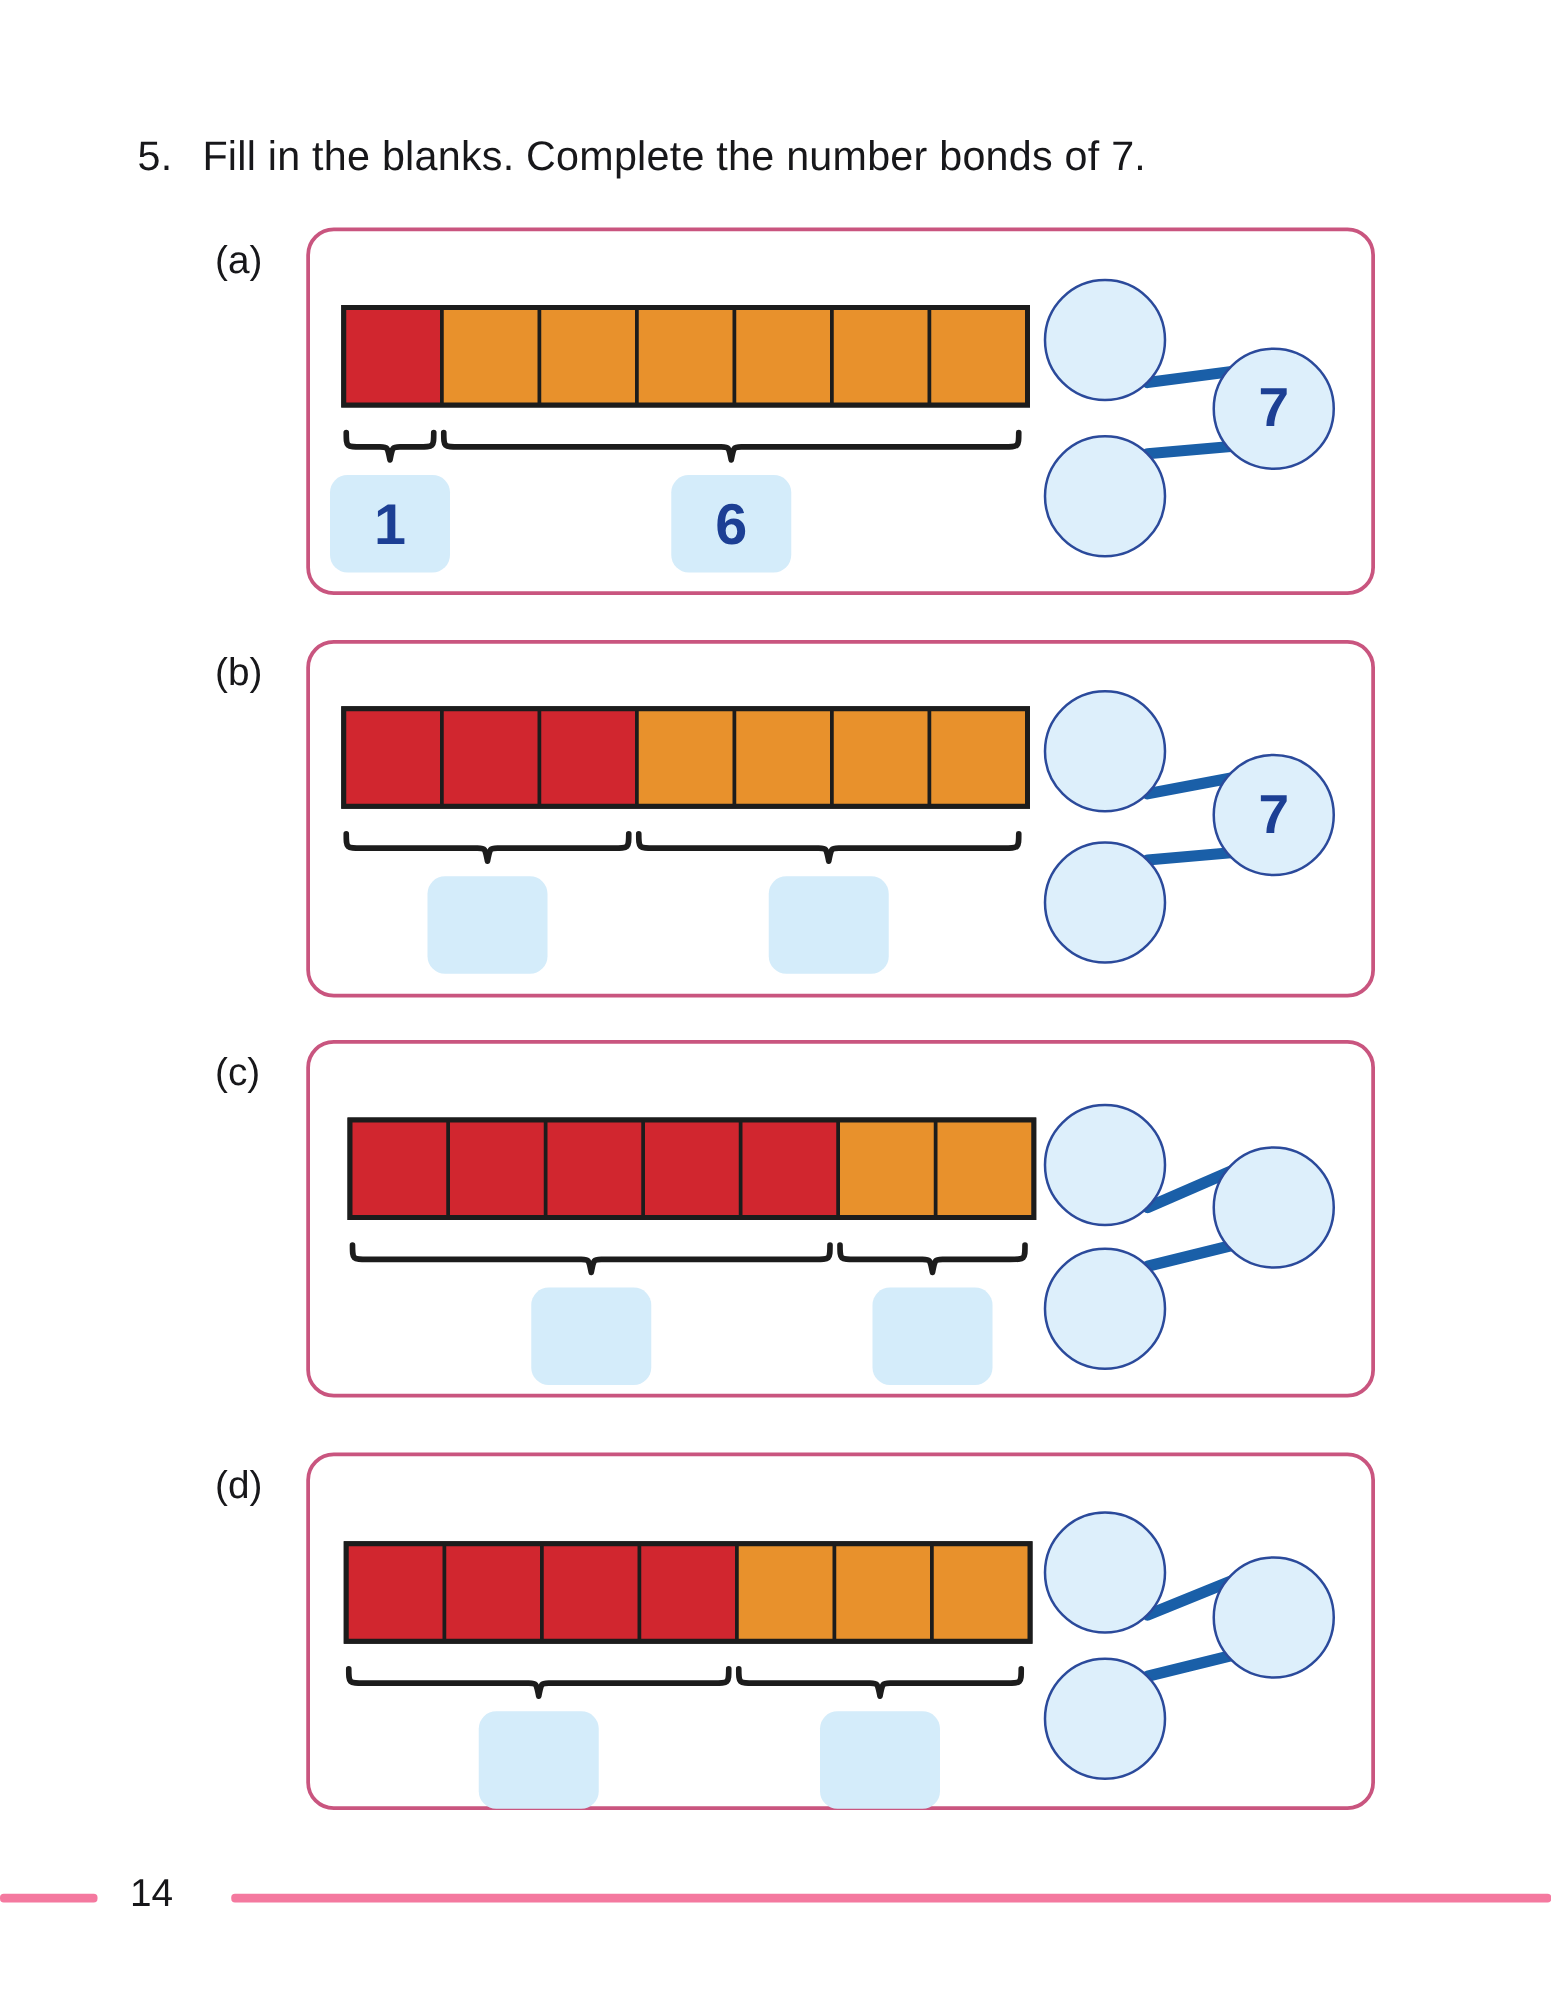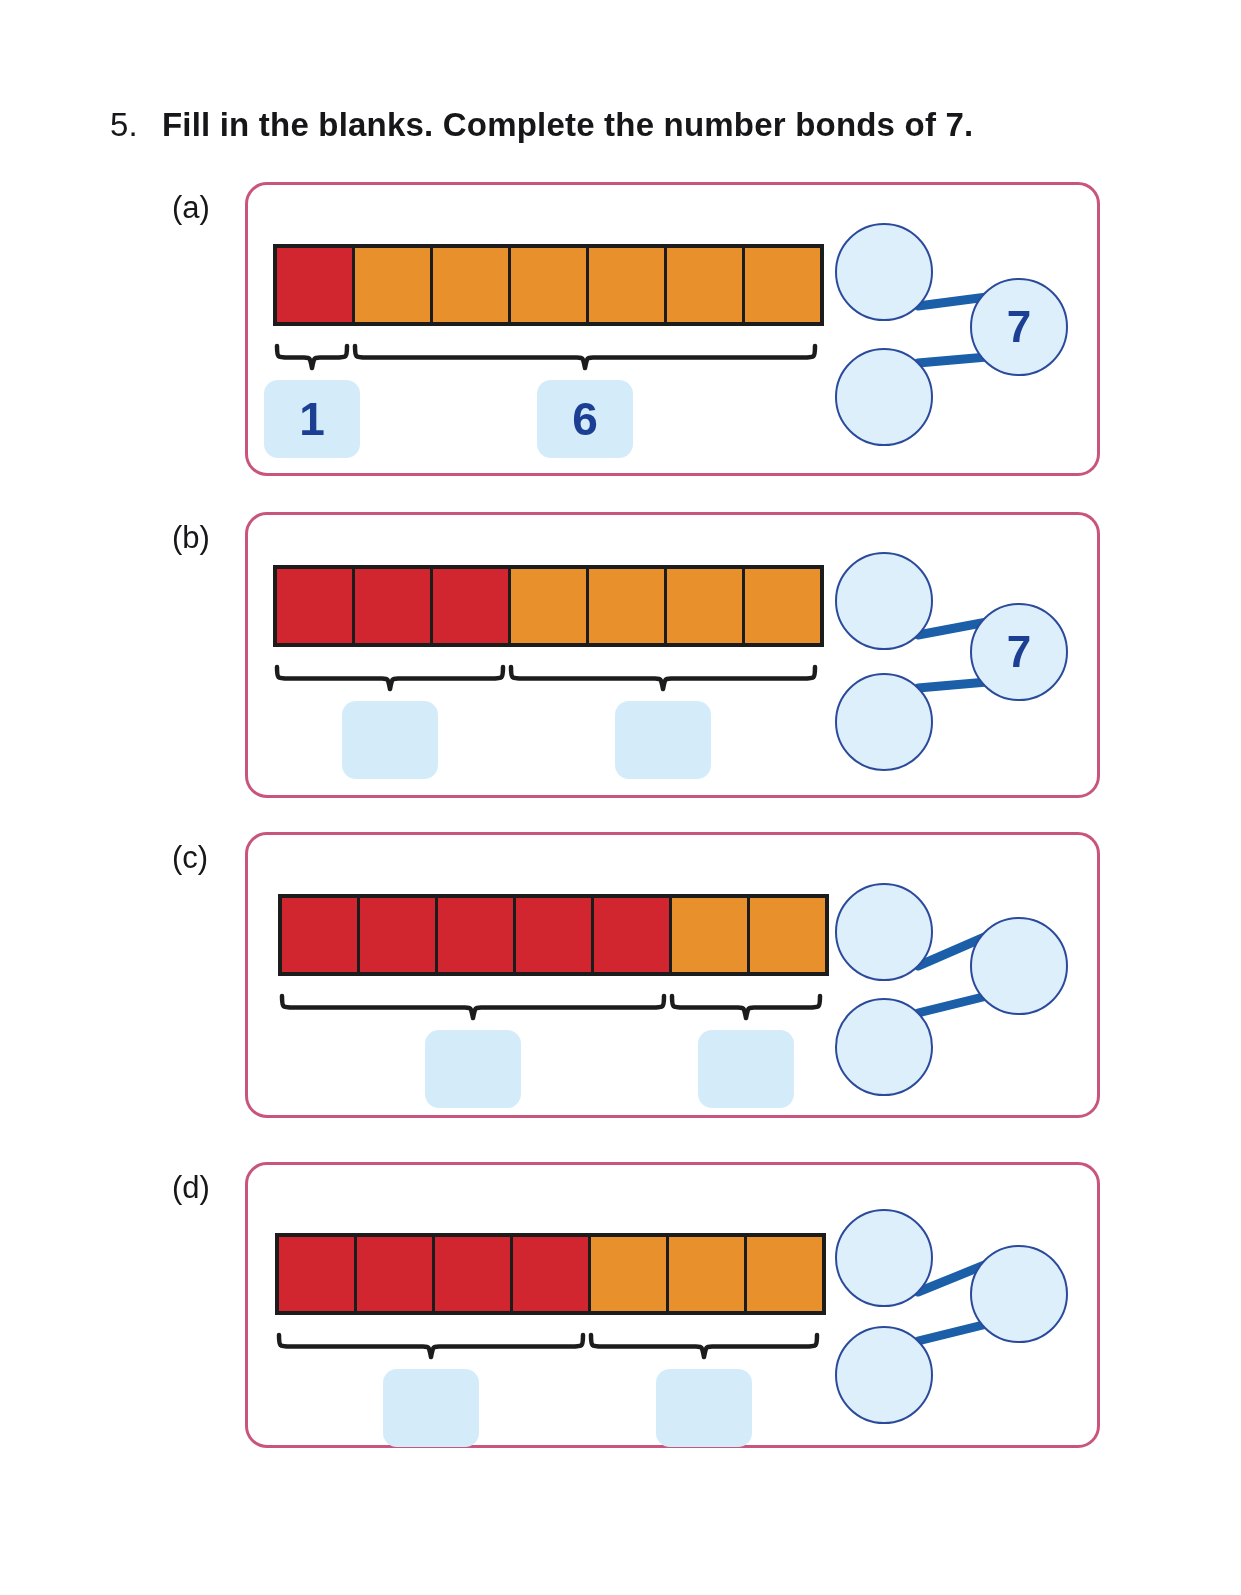--- a/index.html
+++ b/index.html
@@ -15,21 +15,21 @@
   
   .header {
     position: absolute;
     left: 110px; top: 106px;
     display: flex;
     align-items: baseline;
     gap: 24px;
     white-space: nowrap;
   }
   .q-number { font-size: 33px; color:#17171a; font-weight: 400; letter-spacing:.2px; }
-  .q-text   { font-size: 33px; color:#17171a; font-weight: 700; letter-spacing:.2px; }
+  .q-text   { font-size: 33px; color:#17171a; font-weight: 400; letter-spacing:.2px; }
 
   
   .panel-wrap { position: absolute; }
   .panel-label {
     position: absolute;
     left: 0; top: 8px;
     font-size: 31px;
     color: #17171a;
   }
   .panel {
@@ -117,20 +117,25 @@
       <div class="panel-wrap" style="left: 172px; top: 832px;">
         <div class="panel-label">(c)</div>
         <div class="panel" style="height: 286px;"></div>
       </div>
       <div class="panel-wrap" style="left: 172px; top: 1162px;">
         <div class="panel-label">(d)</div>
         <div class="panel" style="height: 286px;"></div>
       </div>
     </div>
 
+  <div class="footer">
+    <div class="footer-rule-left"></div>
+    <div class="footer-page">14</div>
+    <div class="footer-rule-right"></div>
+  </div>
 
 <div class="bar" style="left: 273px; top: 244px;">
       <div class="cell red"></div>
       <div class="cell orange"></div>
       <div class="cell orange"></div>
       <div class="cell orange"></div>
       <div class="cell orange"></div>
       <div class="cell orange"></div>
       <div class="cell orange"></div>
     </div>

